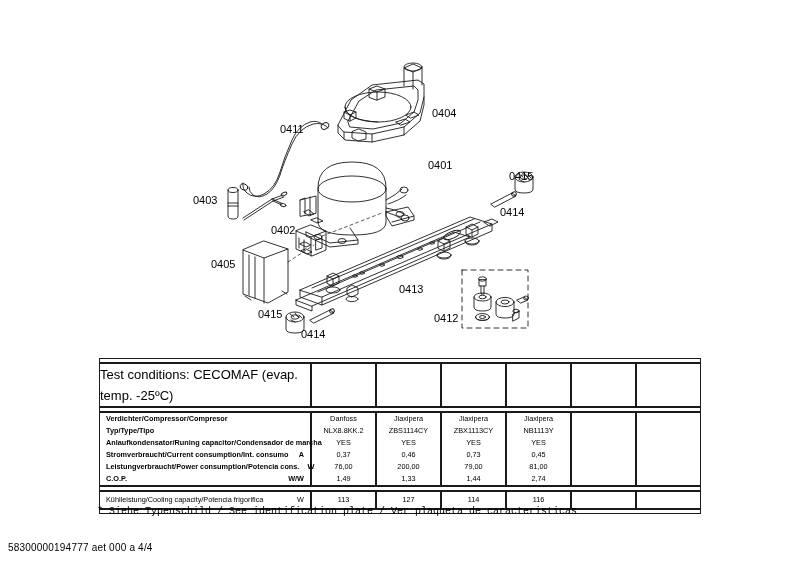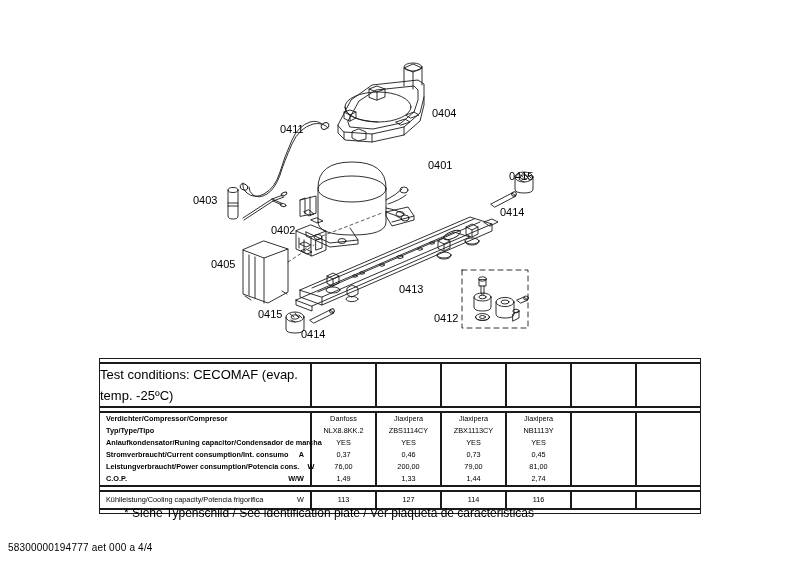--- a/index.html
+++ b/index.html
@@ -95,24 +95,25 @@
     line-height: 1.64;
     white-space: nowrap;
   }
   .single-row .param-label { padding-top: 2px; padding-bottom: 2px; }
 
   .star { font-size: 9px; line-height: 1; }
 
   
   #footnote {
     position: absolute;
-    left: 124px;
+    left: 97px;
     top: 506px;
-    font-size: 12px;
+    font-size: 10px;
     white-space: nowrap;
+    font-family: Liberation Mono, monospace;
   }
   #doc-id {
     position: absolute;
     left: 8px;
     top: 542px;
     font-size: 10px;
     letter-spacing: .2px;
     white-space: nowrap;
   }
 </style>

